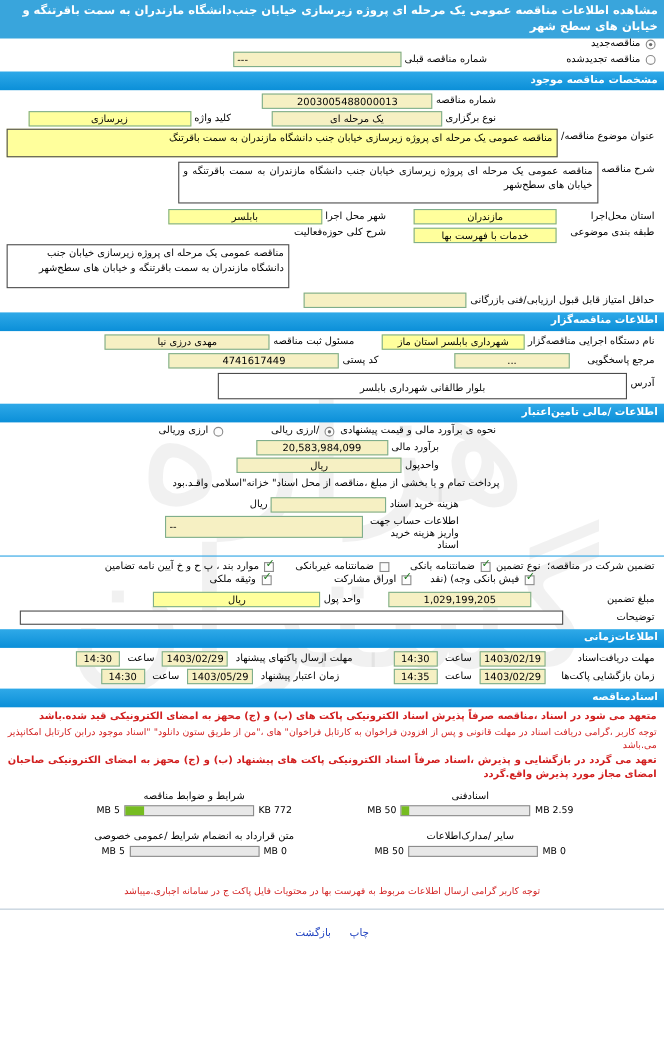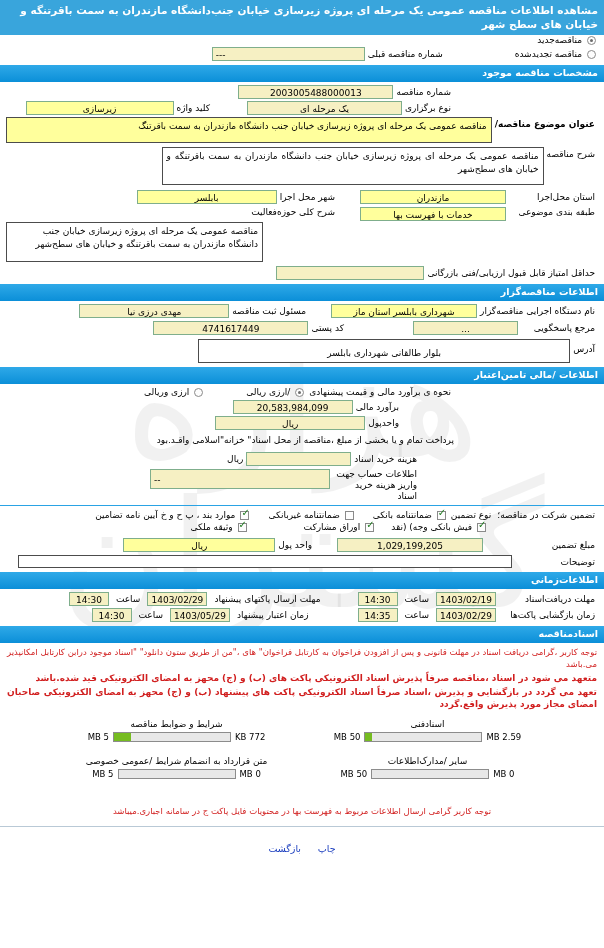--- a/index.html
+++ b/index.html
@@ -64,21 +64,21 @@
     line-height:14px;
     font-size:9px;
     padding:0 3px;
     box-sizing:border-box;
     text-align:center;
     color:#000;
     overflow:hidden;
     white-space:nowrap;
   }
   .fld.w-num{width:155px;text-align:center;}
-  .fld.w-mid{width:146px;}
+  .fld.w-mid{width:130px;}
   .fld.w-date{width:60px;}
   .fld.w-time{width:40px;}
   .fld.w-kw{width:148px;}
   .fld.w-city{width:140px;}
   .fld.w-prev{width:153px;text-align:left;}
   .fld.w-resp{width:150px;}
   .fld.w-unit{width:152px;}
   .fld.w-acct{width:180px;text-align:left;}
   .fld.w-cost{width:105px;}
   .fld.w-money{width:120px;}
@@ -178,21 +178,21 @@
     </div>
 
     <div class="row" style="justify-content:flex-start;">
       <span class="lbl" style="margin-right:144px;">نوع برگزاری</span>
       <span class="fld w-num">یک مرحله ای</span>
       <span class="lbl" style="margin-right:34px;">کلید واژه</span>
       <span class="fld w-kw hl">زیرسازی</span>
     </div>
 
     <div class="row" style="justify-content:flex-start;align-items:flex-start;">
-      <span class="lbl" style="padding-top:2px;font-weight:bold;">عنوان  موضوع مناقصه/</span>
+      <span class="lbl" style="padding-top:2px;">عنوان  موضوع مناقصه/</span>
       <span class="box subject hl" style="height:15px;line-height:13px;white-space:nowrap;overflow:hidden;">مناقصه عمومی یک مرحله ای پروژه زیرسازی خیابان جنب دانشگاه مازندران به سمت باقرتنگ</span>
     </div>
 
     <div class="row" style="justify-content:flex-start;align-items:flex-start;padding-top:3px;">
       <span class="lbl" style="padding-top:2px;">شرح مناقصه</span>
       <span class="box desc">مناقصه عمومی یک مرحله ای پروژه زیرسازی خیابان جنب دانشگاه مازندران به سمت باقرتنگه و خیابان های سطح‌شهر</span>
     </div>
 
     <div class="row" style="justify-content:flex-start;padding-top:4px;">
       <span class="lbl" style="min-width:86px;display:inline-block;">استان محل‌اجرا</span>
@@ -324,22 +324,22 @@
       <span class="lbl">ساعت</span>
       <span class="fld w-time">14:35</span>
       <span class="lbl" style="margin-right:42px;">زمان    اعتبار پیشنهاد</span>
       <span class="fld w-date">1403/05/29</span>
       <span class="lbl">ساعت</span>
       <span class="fld w-time">14:30</span>
     </div>
 
     <div class="sec-head">اسنادمناقصه</div>
 
+    <div class="warn b">متعهد می شود در اسناد ،مناقصه صرفاً پذیرش اسناد الکترونیکی پاکت های (ب) و (ج) محهز به امضای الکترونیکی قید شده.باشد</div>
     <div class="warn">توجه کاربر ،گرامی  دریافت اسناد در مهلت قانونی و پس از افزودن فراخوان به کارتابل فراخوان" های ،"من از طریق  ستون  دانلود" "اسناد موجود درابن کارتابل امکانپذیر می.باشد</div>
-    <div class="warn b">متعهد می شود در اسناد ،مناقصه صرفاً پذیرش اسناد الکترونیکی پاکت های (ب) و (ج) محهز به امضای الکترونیکی قید شده.باشد</div>
     <div class="warn b">تعهد می گردد در بازگشایی و پذیرش ،اسناد صرفاً اسناد الکترونیکی  پاکت های پیشنهاد (ب) و (ج) محهز به امضای الکترونیکی صاحبان امضای مجاز مورد پذیرش واقع.گردد</div>
 
     <div class="attach-grid">
       <div class="attach-row">
         <div class="attach-col">
           <div class="attach-title">اسنادفنی</div>
           <div class="meter-line">
             <span>2.59 MB</span>
             <span class="meter">
                 <i style="width:6%"></i>

